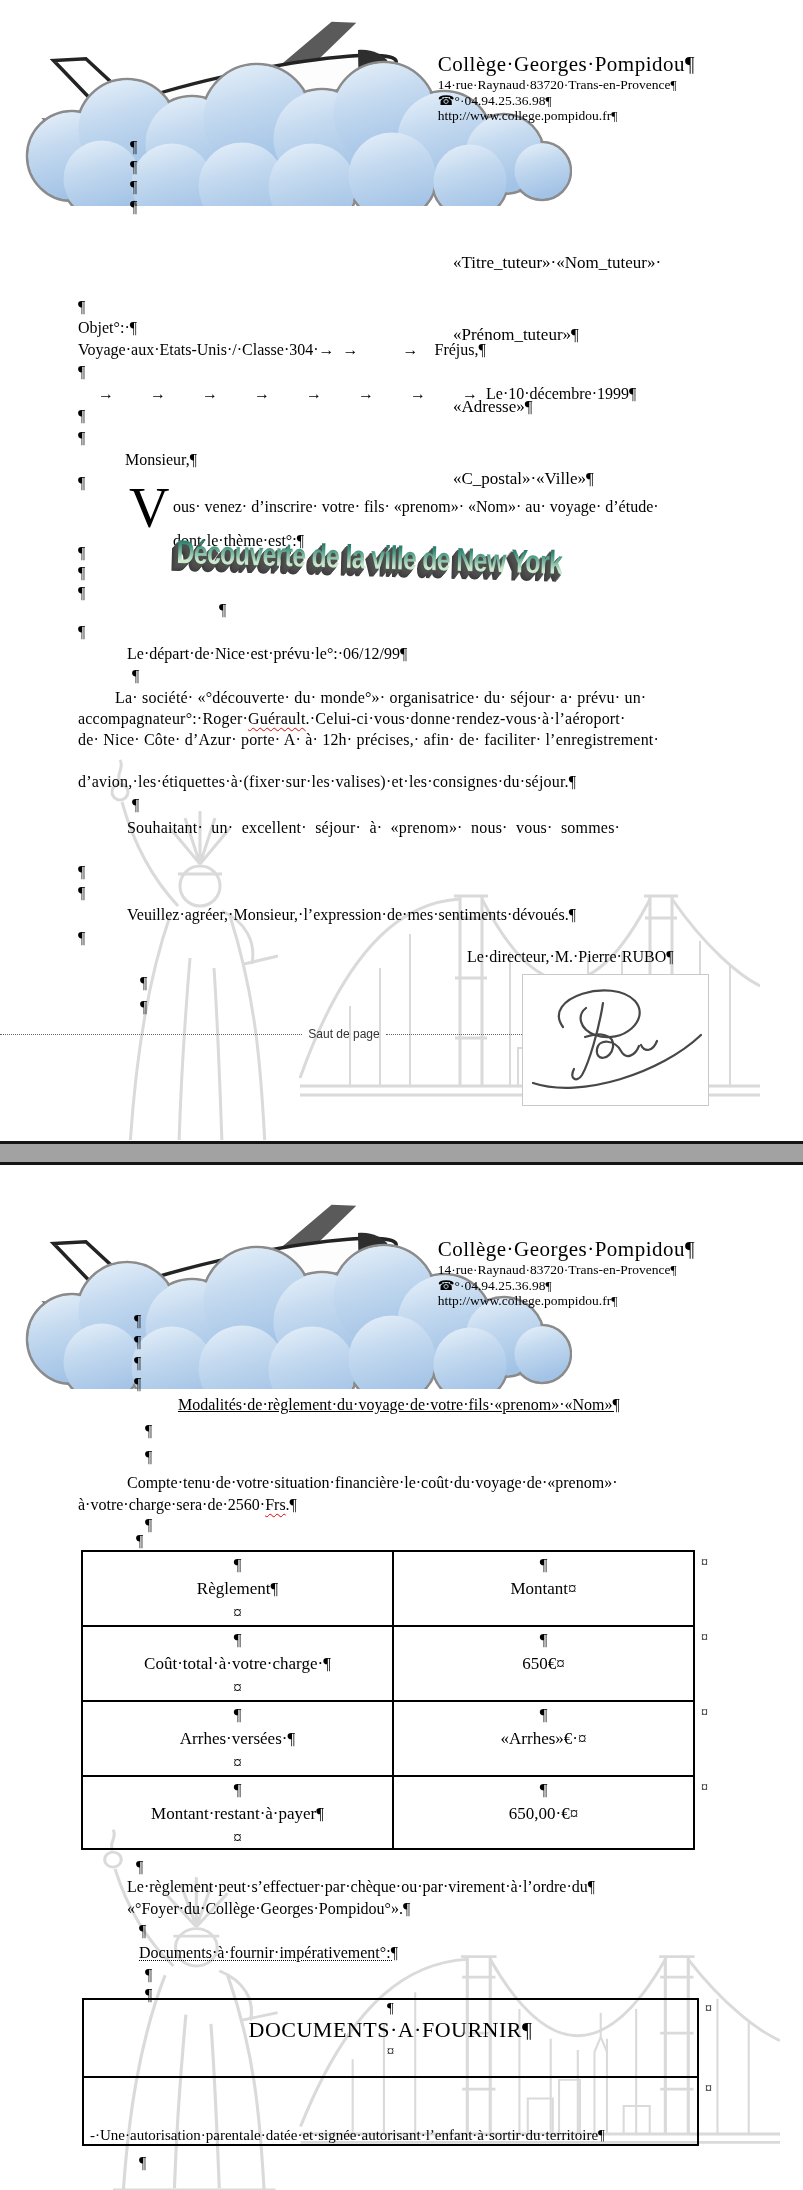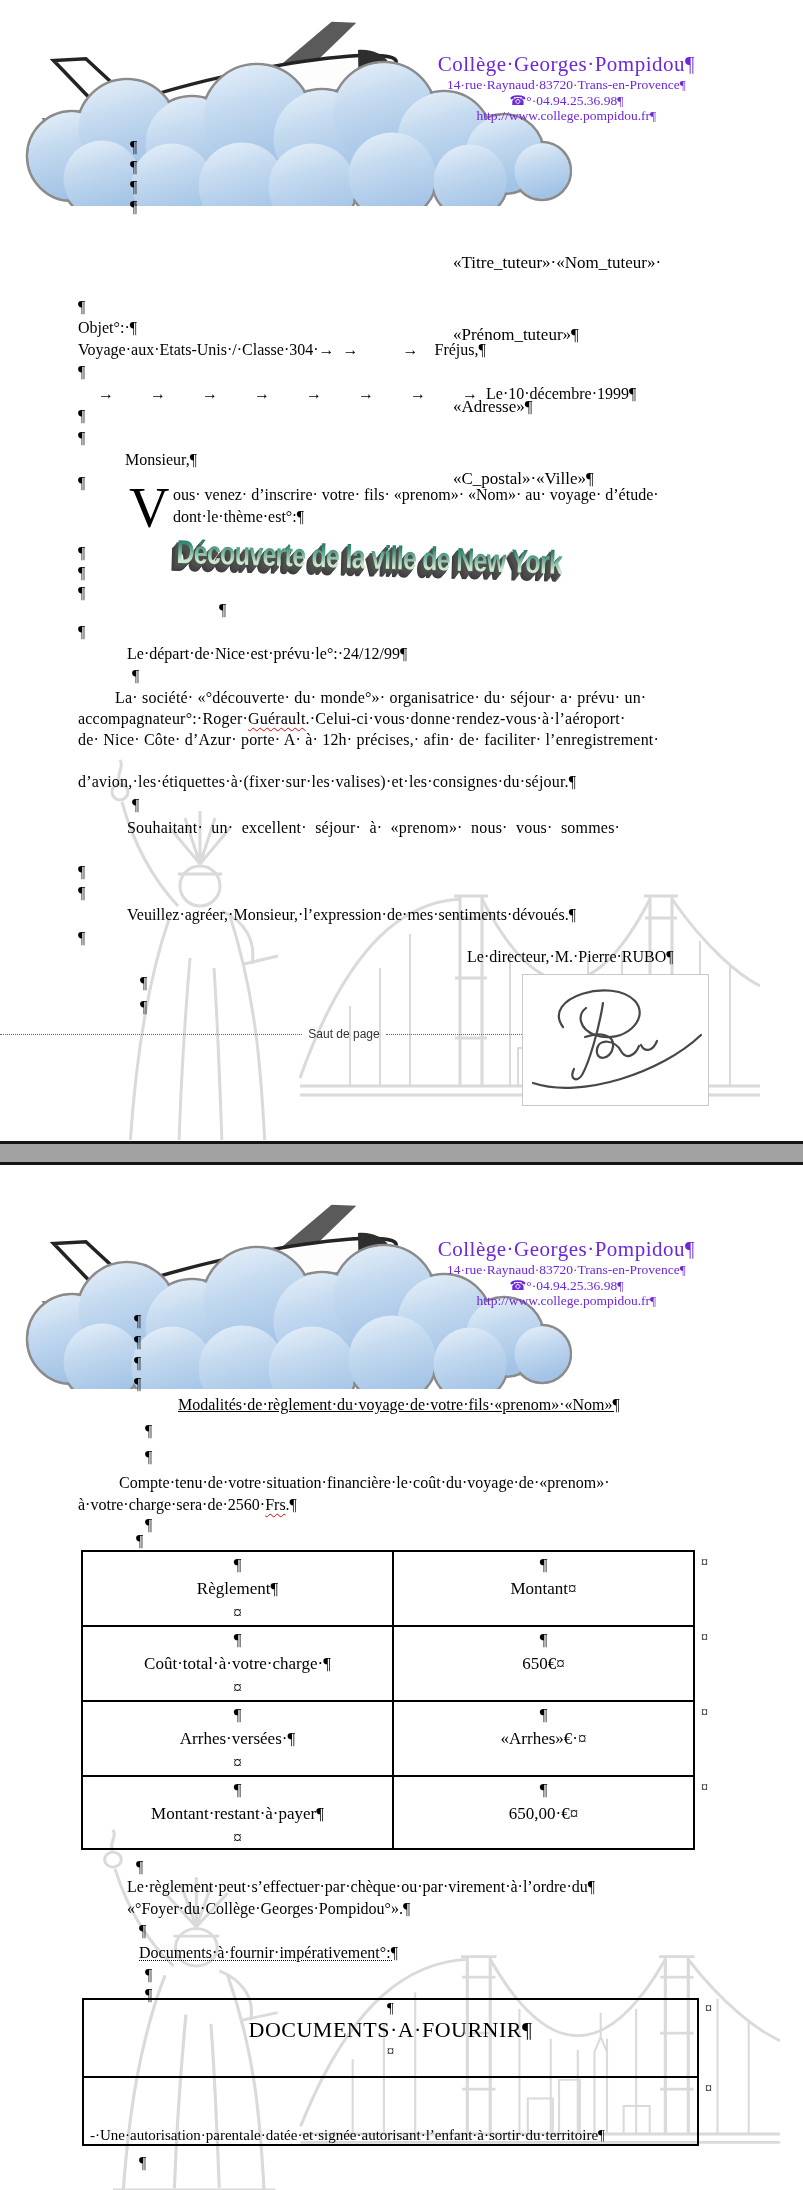--- a/index.html
+++ b/index.html
@@ -2,30 +2,30 @@
 <html><head>
 <meta charset="utf-8">
 <style>
   html,body{margin:0;padding:0;background:#fff;}
   .canvas{position:relative;width:803px;height:2190px;background:#ffffff;overflow:hidden;
           font-family:"Liberation Serif",serif;color:#000;}
   .abs{position:absolute;}
   .ln{position:absolute;font-family:"Liberation Serif",serif;font-size:16px;line-height:21px;
       white-space:pre;color:#000;z-index:2;}
   .just{letter-spacing:.2px;}
-  .hdr{position:absolute;right:108px;text-align:center;z-index:2;color:#6d28d9;
+  .hdr{position:absolute;right:108px;text-align:left;z-index:2;color:#000000;
        font-family:"Liberation Serif",serif;}
   .hdr .t{font-size:21px;line-height:25px;letter-spacing:.5px;}
   .hdr .s{font-size:13.5px;line-height:15.5px;}
   .wavy{text-decoration:underline wavy #e00000 1px;text-underline-offset:3px;}
   .ul-solid{text-decoration:underline;margin-left:39px;}
   .ul-dotted{text-decoration:underline dotted 1px;text-underline-offset:2px;}
   .dropcap{position:absolute;left:129px;top:484px;width:580px;z-index:2;}
   .dropcap .dc{position:absolute;left:0;top:-2px;font-size:56px;line-height:52px;}
-  .dropcap .dl{margin-left:44px;font-size:16px;line-height:22px;white-space:pre;}
+  .dropcap .dl{margin-left:44px;font-size:16px;line-height:22px;white-space:pre;margin-top:12px;}
   .wordart{position:absolute;left:177px;top:532px;z-index:3;white-space:pre;
            font:bold 33px/40px "Liberation Sans",sans-serif;letter-spacing:-1px;
            transform:rotate(1.6deg) scaleX(.76);transform-origin:left top;}
   .wordart .wa{position:absolute;left:0;top:0;white-space:pre;}
   .wa-shadow{color:#4f4f4f;transform:translate(-2px,2px);
      text-shadow:-1px 1px 0 #4f4f4f,-2px 2px 0 #4c4c4c,-3px 3px 0 #494949,
                  -4px 4px 0 #454545,-5px 5px 0 #414141,-6px 6px 0 #3d3d3d;}
   .wa-front{position:relative;background:linear-gradient(to bottom,#0e5a50 4%,#3f937c 32%,#cdeccf 72%,#9fd3ad 100%);
      -webkit-background-clip:text;background-clip:text;color:transparent;}
   .saut{position:absolute;left:0;top:1024px;width:688px;height:20px;display:flex;
@@ -191,21 +191,21 @@
   <span class="ln" style="left:78px;top:562px">¶</span>
   <span class="ln" style="left:78px;top:582px">¶</span>
 
   <div class="wordart">
     <span class="wa wa-shadow">Découverte de la ville de New York</span>
     <span class="wa wa-front">Découverte de la ville de New York</span>
   </div>
 
   <span class="ln" style="left:219px;top:599px;z-index:3">¶</span>
   <span class="ln" style="left:78px;top:621px">¶</span>
-  <span class="ln" style="left:127px;top:643px">Le·départ·de·Nice·est·prévu·le°:·24/12/99¶</span>
+  <span class="ln" style="left:127px;top:643px">Le·départ·de·Nice·est·prévu·le°:·06/12/99¶</span>
   <span class="ln" style="left:132px;top:665px">¶</span>
 
   <span class="ln just" style="left:78px;top:708px"><span>accompagnateur°:·Roger·</span><span class="wavy">Guérault</span><span>.·Celui-ci·vous·donne·rendez-vous·à·l’aéroport·</span></span>
   <span class="ln just" style="left:115px;top:687px">La· société· «°découverte· du· monde°»· organisatrice· du· séjour· a· prévu· un·</span>
   <span class="ln just" style="left:78px;top:729px">de· Nice· Côte· d’Azur· porte· A· à· 12h· précises,· afin· de· faciliter· l’enregistrement·</span>
   <span class="ln just" style="left:78px;top:771px">d’avion,·les·étiquettes·à·(fixer·sur·les·valises)·et·les·consignes·du·séjour.¶</span>
 
   <span class="ln" style="left:132px;top:794px">¶</span>
 
   <span class="ln just" style="left:127px;top:817px">Souhaitant·  un·  excellent·  séjour·  à·  «prenom»·  nous·  vous·  sommes·</span>
@@ -258,21 +258,21 @@
   </div>
 
   <span class="ln" style="left:134px;top:1310px">¶</span>
   <span class="ln" style="left:134px;top:1331px">¶</span>
   <span class="ln" style="left:134px;top:1352px">¶</span>
   <span class="ln" style="left:134px;top:1373px">¶</span>
 
   <span class="ln ul-solid" style="left:139px;top:1394px">Modalités·de·règlement·du·voyage·de·votre·fils·«prenom»·«Nom»¶</span>
   <span class="ln" style="left:145px;top:1420px">¶</span>
   <span class="ln" style="left:145px;top:1446px">¶</span>
-  <span class="ln" style="left:119px;top:1472px">Compte·tenu·de·votre·situation·financière·le·coût·du·voyage·de·«prenom»·</span>
+  <span class="ln" style="left:127px;top:1472px">Compte·tenu·de·votre·situation·financière·le·coût·du·voyage·de·«prenom»·</span>
   <span class="ln" style="left:78px;top:1494px"><span>à·votre·charge·sera·de·2560·</span><span class="wavy">Frs</span><span>.¶</span></span>
   <span class="ln" style="left:145px;top:1514px">¶</span>
   <span class="ln" style="left:136px;top:1530px">¶</span>
 
   <div class="t1">
     <div class="cell"><span>¶</span><span>Règlement¶</span><span>¤</span></div>
     <div class="cell"><span>¶</span><span>Montant¤</span><span></span></div>
     <div class="cell"><span>¶</span><span>Coût·total·à·votre·charge·¶</span><span>¤</span></div>
     <div class="cell"><span>¶</span><span>650€¤</span><span></span></div>
     <div class="cell"><span>¶</span><span>Arrhes·versées·¶</span><span>¤</span></div>

